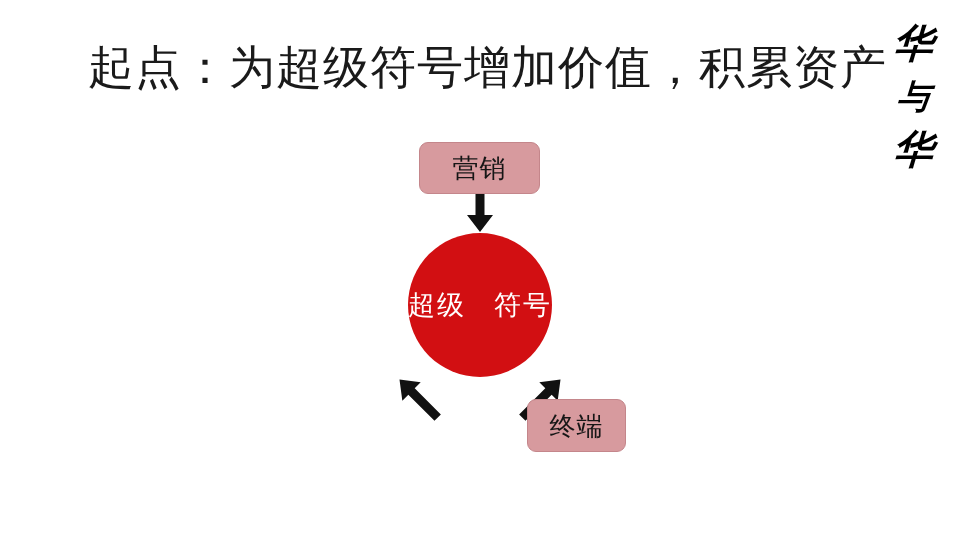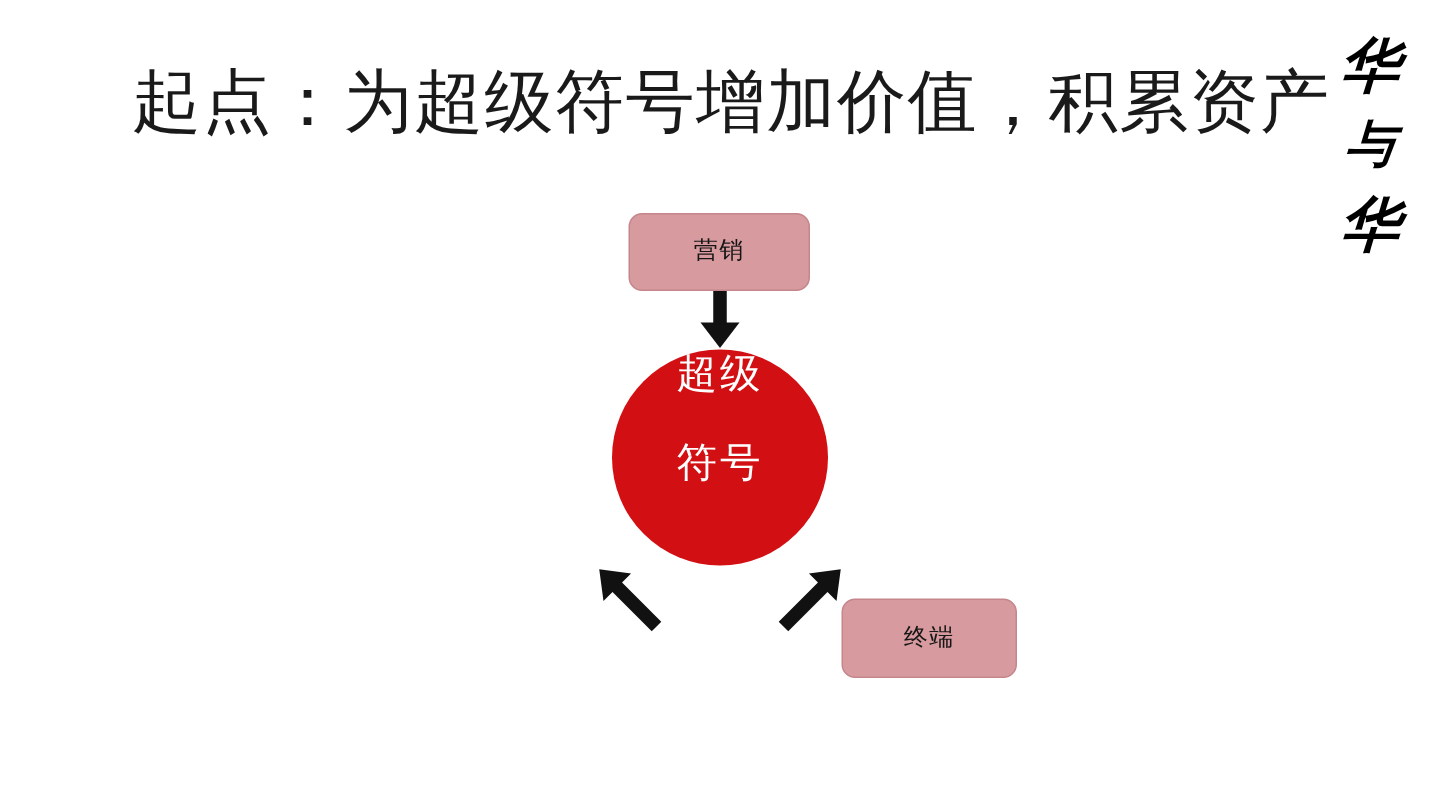--- a/index.html
+++ b/index.html
@@ -86,59 +86,59 @@
     position: absolute;
     background: #d79a9e;
     border: 1px solid #c4868b;
     border-radius: 9px;
     display: flex;
     align-items: center;
     justify-content: center;
     box-sizing: border-box;
   }
   .node-box .node-label {
-    font-size: 16px;
+    font-size: 26px;
     line-height: 24px;
     color: #161616;
     letter-spacing: 1px;
     white-space: nowrap;
   }
 
   #node-marketing {
     left: 419px;
     top: 142px;
     width: 121px;
     height: 52px;
   }
   #node-product {
     left: 297px;
     top: 399px;
     width: 121px;
     height: 53px;
   }
   #node-terminal {
-    left: 561px;
+    left: 527px;
     top: 399px;
-    width: 117px;
+    width: 99px;
     height: 53px;
   }
 
   
   #node-core {
     position: absolute;
     left: 408px;
     top: 233px;
     width: 144px;
     height: 144px;
     border-radius: 50%;
     background: #d20f12;
     display: flex;
-    flex-direction: column;
+    flex-direction: row;
     align-items: center;
-    justify-content: flex-start;
+    justify-content: space-between;
     box-sizing: border-box;
     gap: 27px;
   }
   #node-core .core-line {
     font-size: 27px;
     line-height: 32px;
     color: #ffffff;
     letter-spacing: 2px;
     white-space: nowrap;
   }

